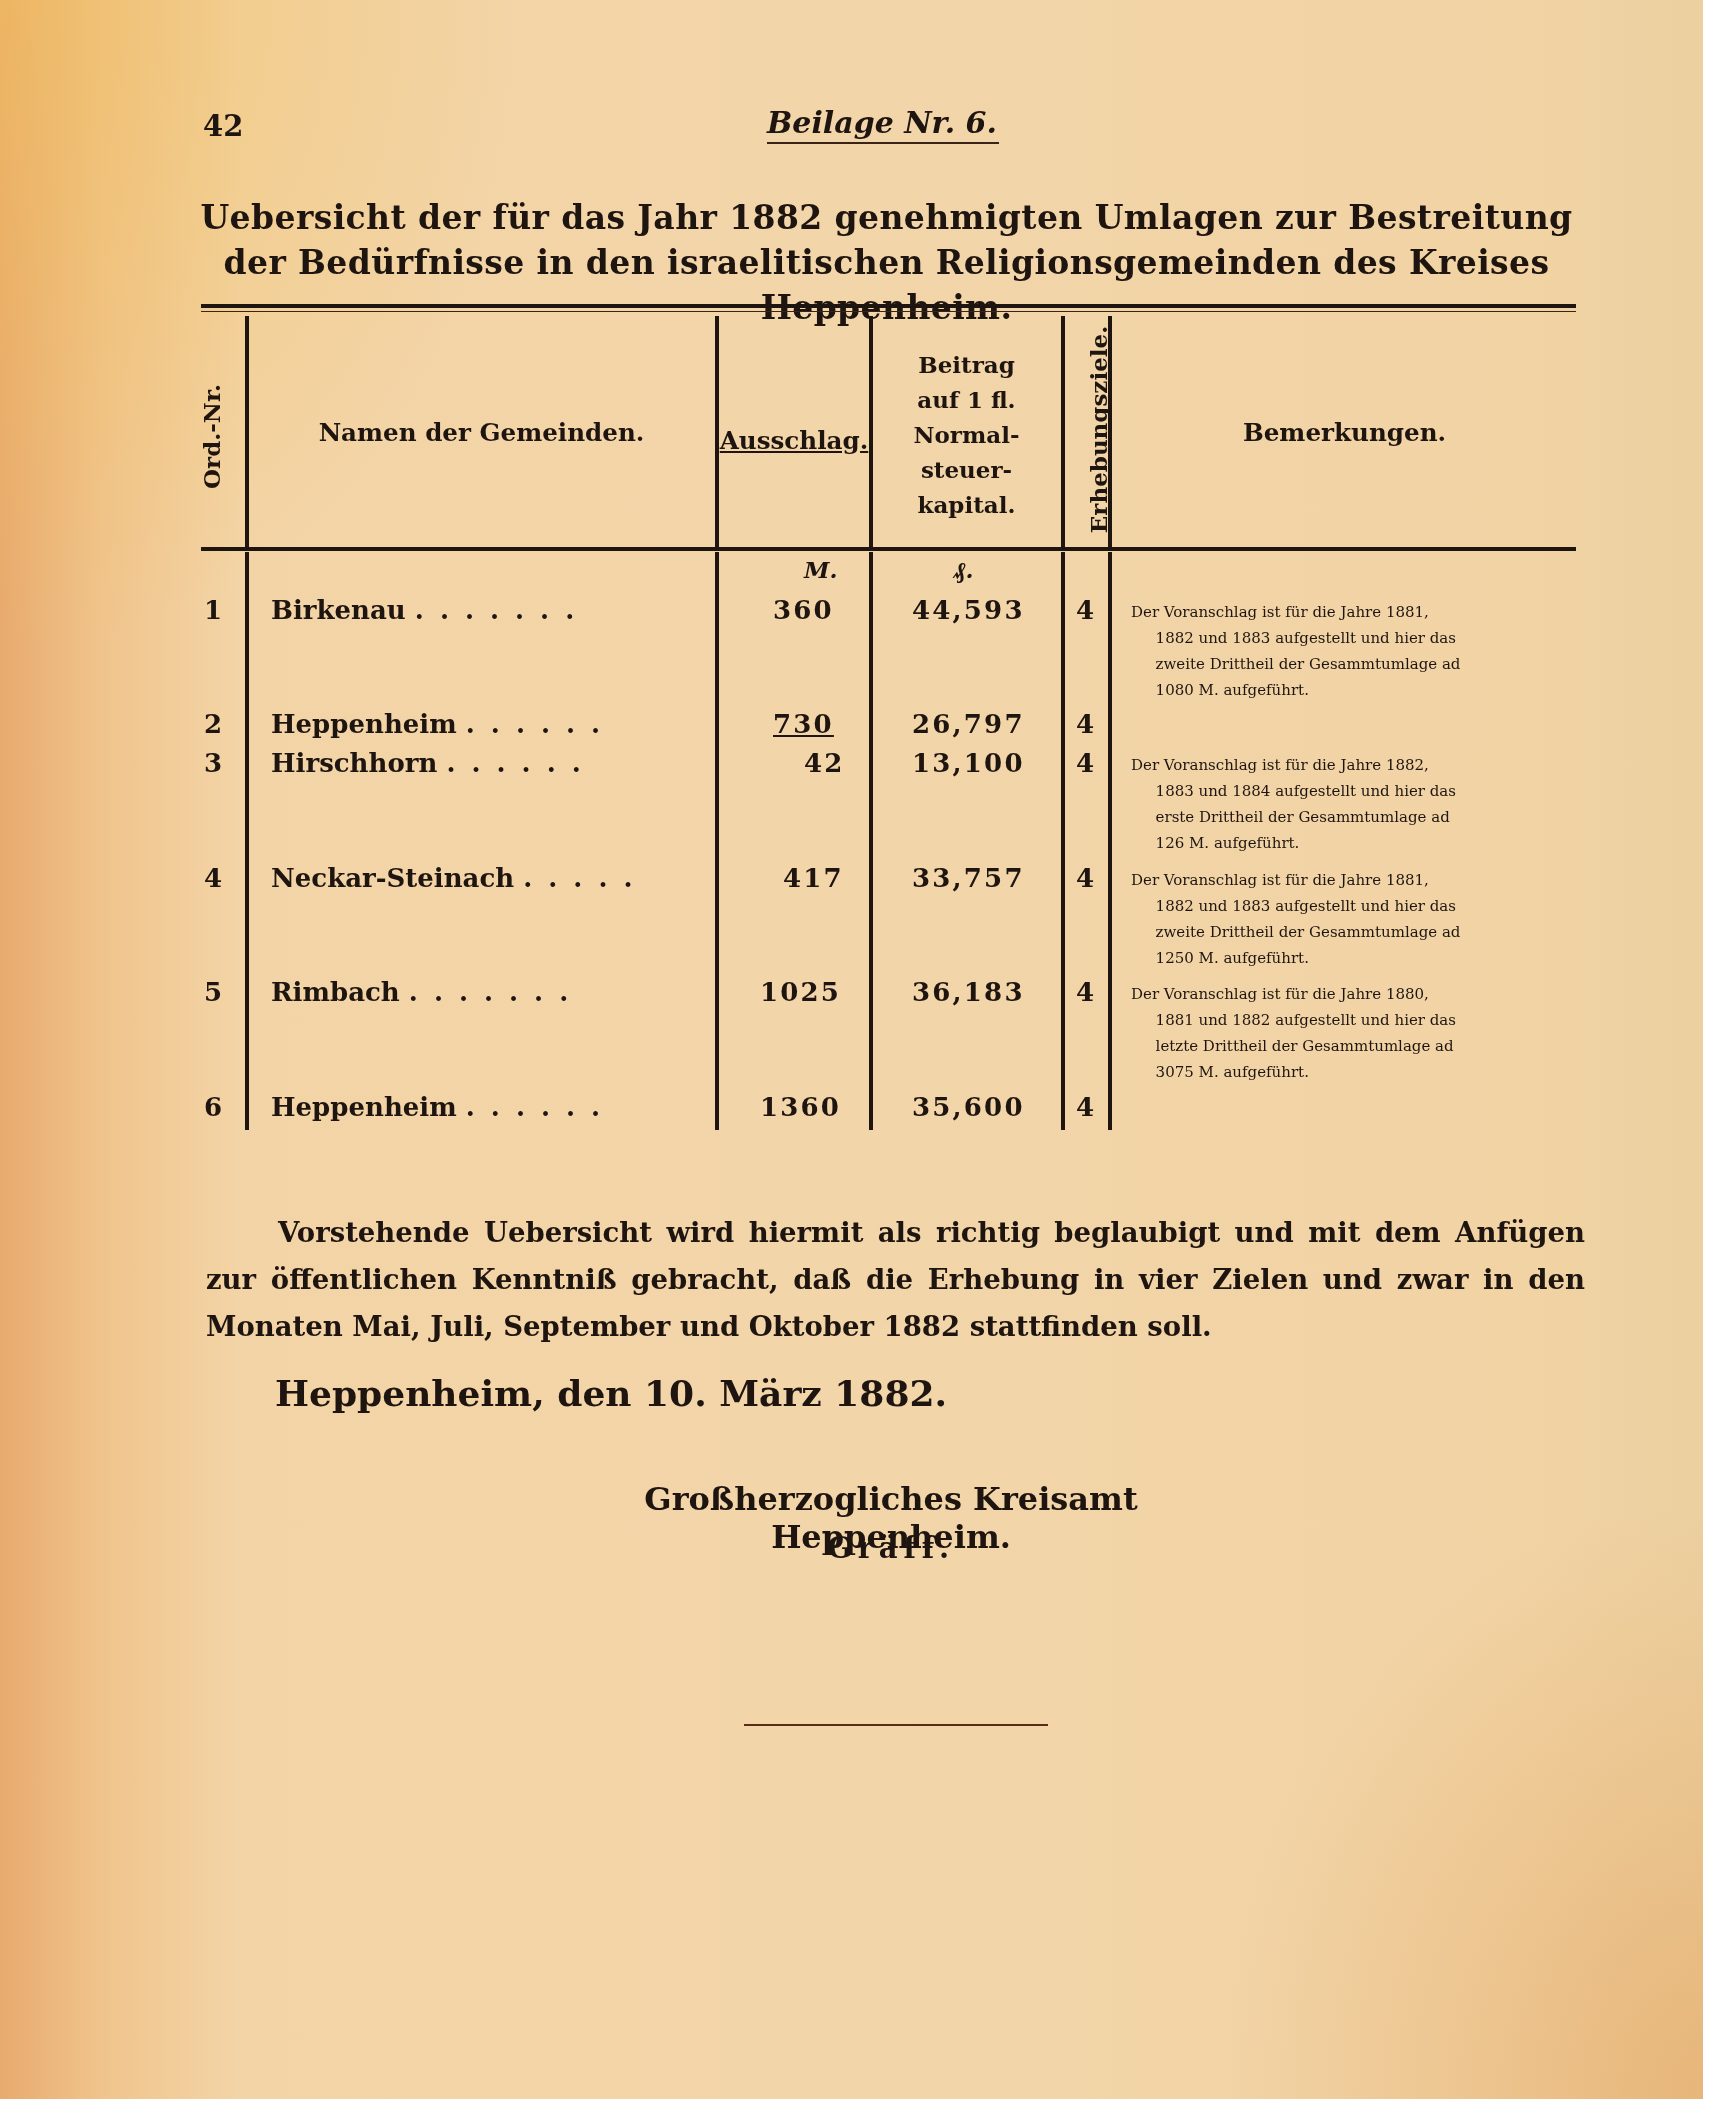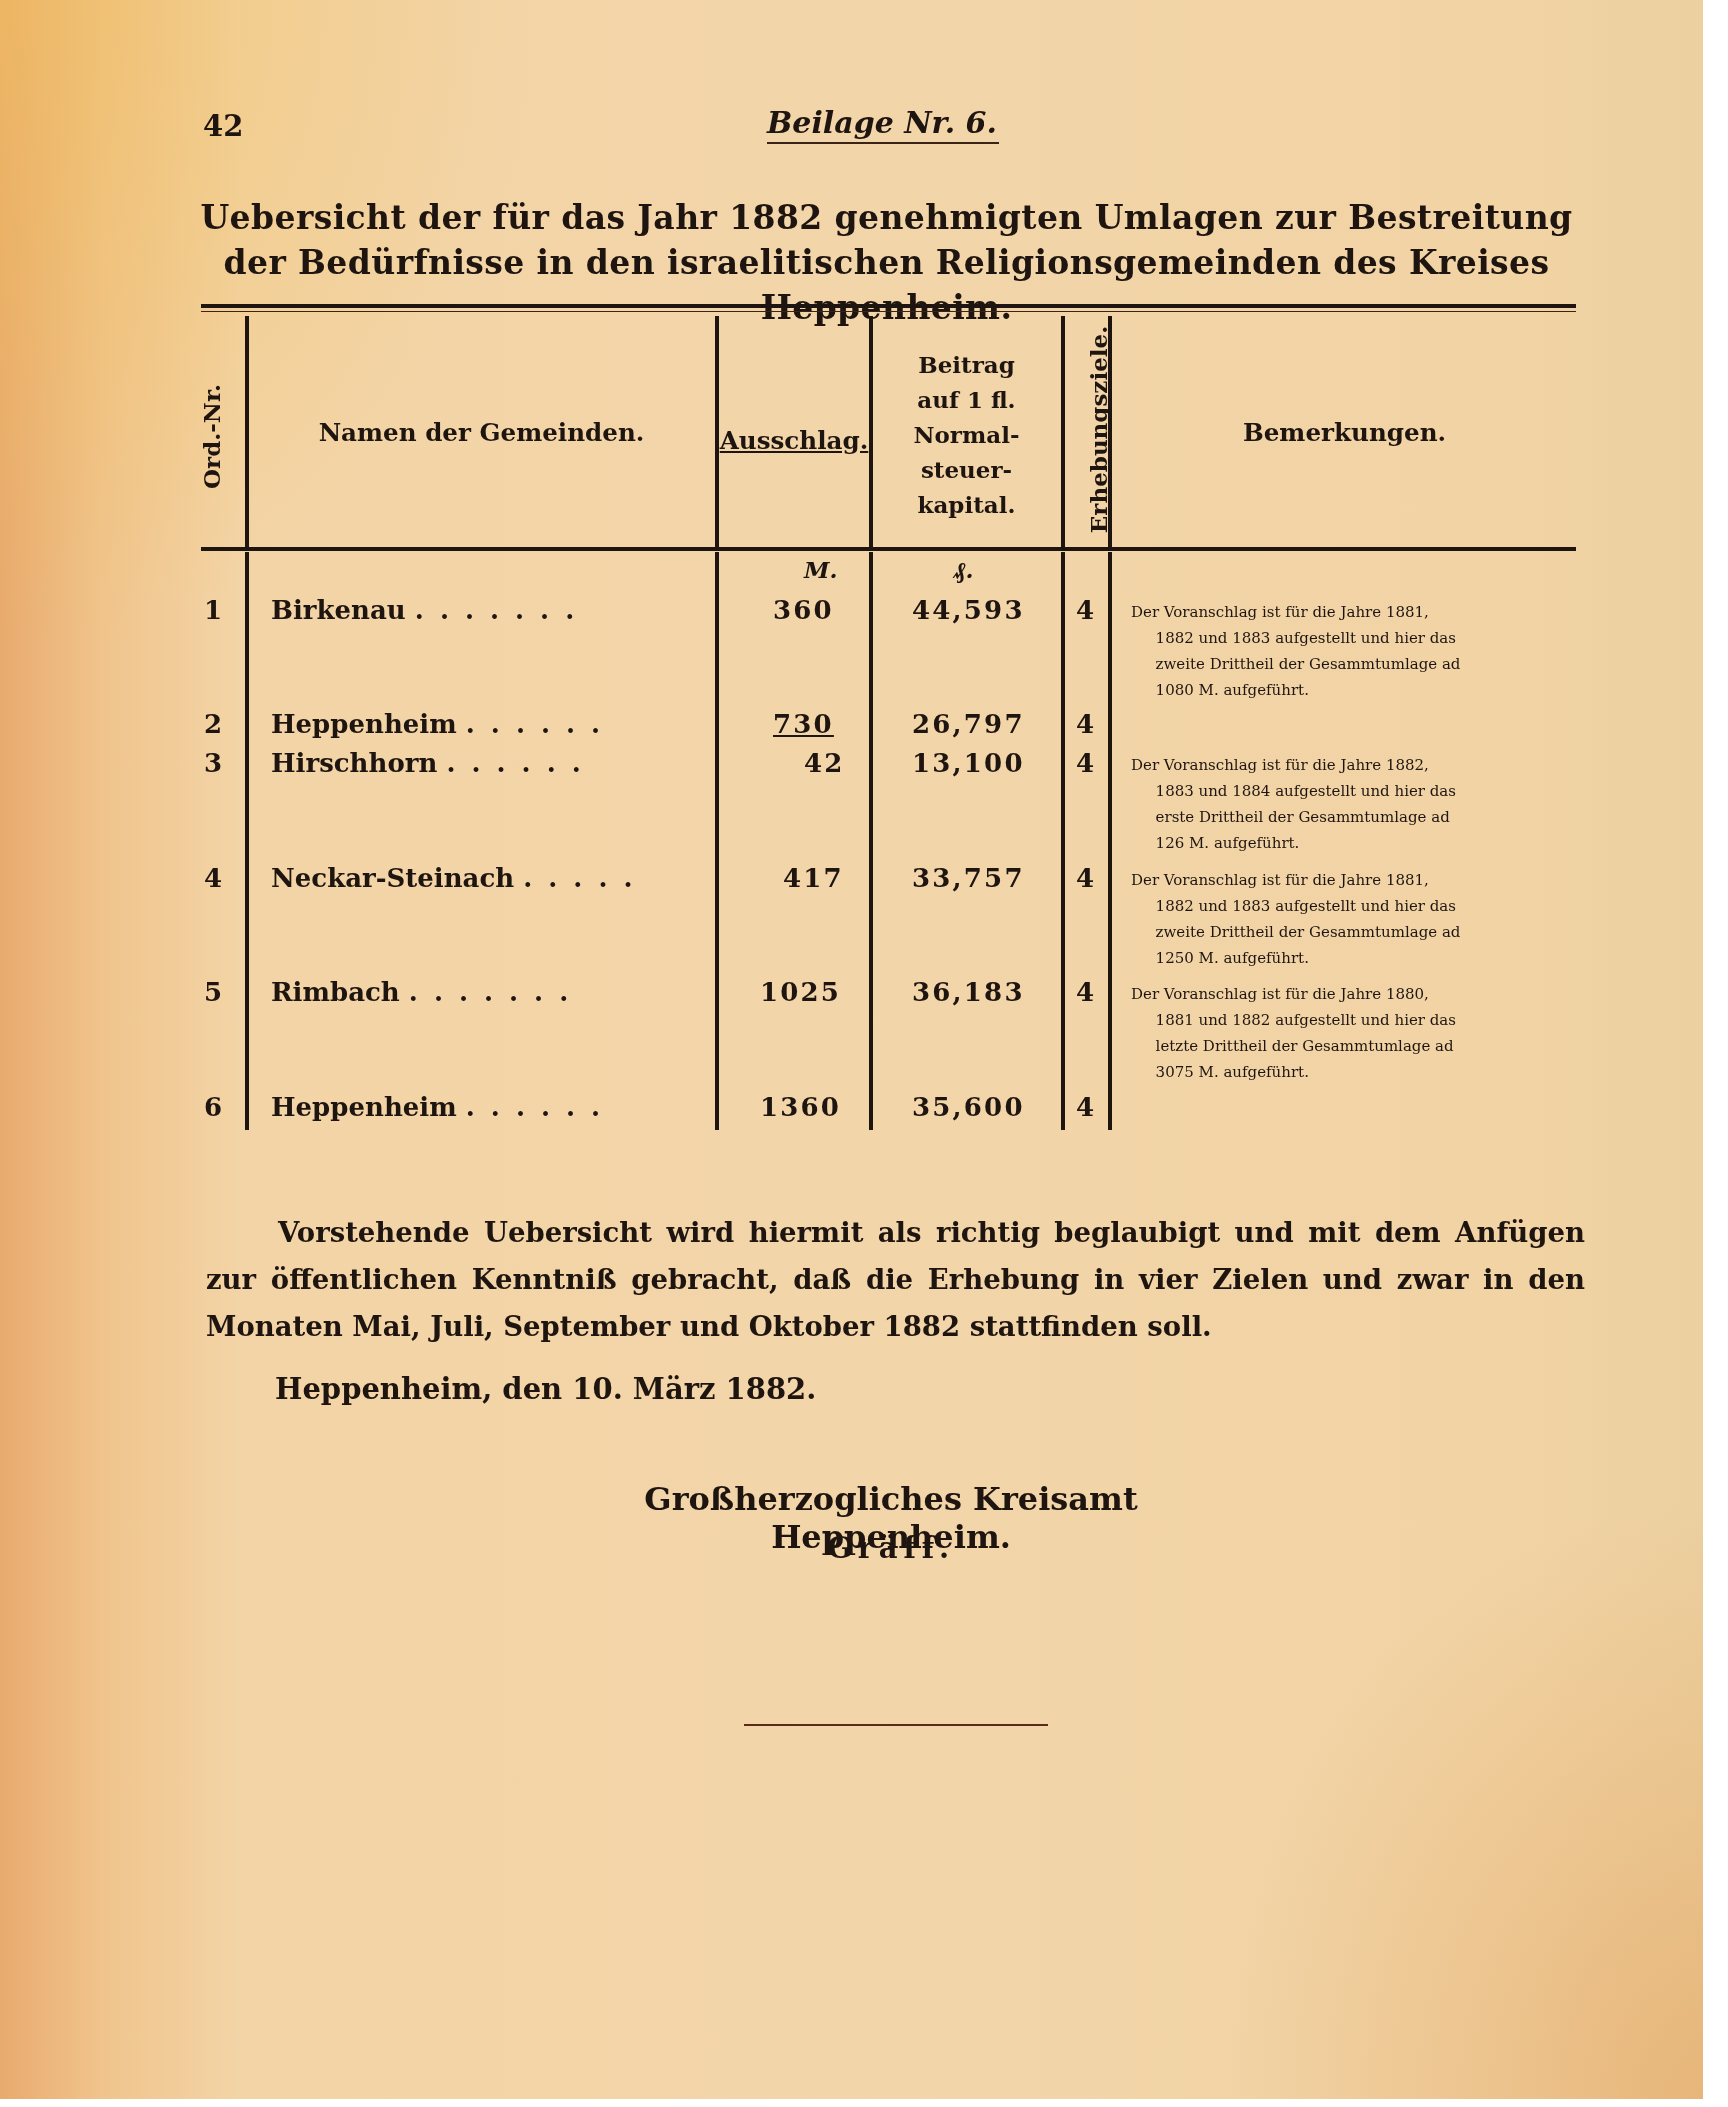--- a/index.html
+++ b/index.html
@@ -37,21 +37,21 @@
   .row { position: absolute; left: 0; width: 100%; }
   .cell { position: absolute; font-size: 26px; font-weight: bold; white-space: nowrap; }
   .num { font-family: "DejaVu Serif", serif; letter-spacing: 2.2px; }
   .remark { position: absolute; left: 1131px; width: 449px; font-size: 15px; font-weight: normal; line-height: 26px; text-indent: 0; }
   .remark .l { display: block; white-space: nowrap; }
   .remark .l.i { padding-left: 24.6px; }
   .dots { letter-spacing: 16px; }
 
   .para { left: 206px; top: 1209px; width: 1379px; font-size: 27.5px; font-weight: bold; line-height: 47px; text-align: justify; }
   .para .indent { padding-left: 72px; }
-  .place-date { left: 275px; top: 1372px; font-size: 29px; font-weight: bold; }
+  .place-date { left: 275px; top: 1372px; font-size: 36px; font-weight: bold; }
   .authority { left: 565px; top: 1480px; width: 652px; text-align: center; font-size: 32px; font-weight: bold; }
   .signature { left: 565px; top: 1531px; width: 652px; text-align: center; font-size: 29px; font-weight: bold; letter-spacing: 5.8px; }
   .end-rule { left: 744px; top: 1724px; width: 304px; height: 2.2px; background: #5a2c18; }
 </style>
 </head>
 <body>
 
 <div class="paper">
 
   <div class="abs page-number">42</div>

